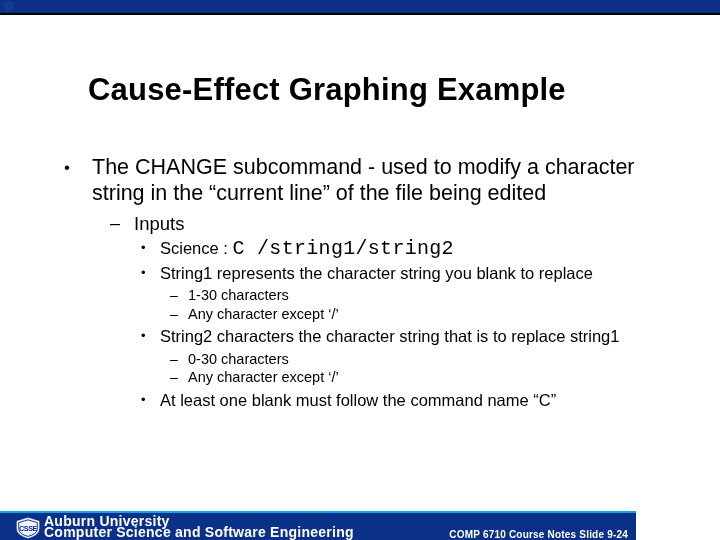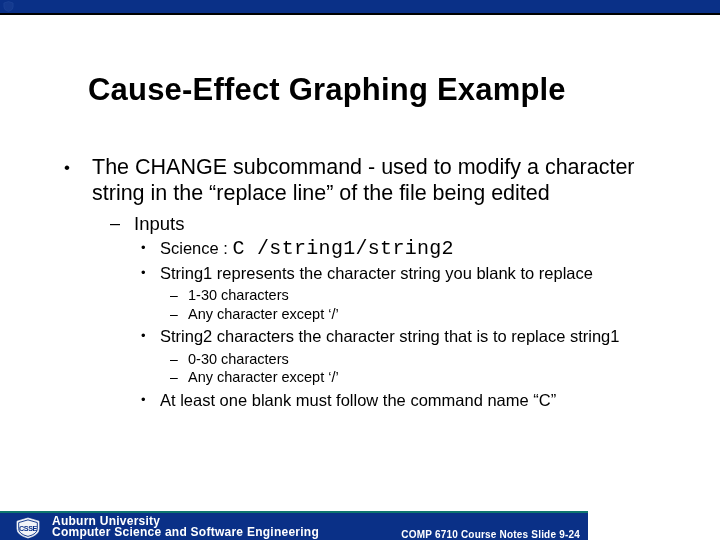--- a/index.html
+++ b/index.html
@@ -128,39 +128,39 @@
     letter-spacing: 0.3px;
   }
   .spacer-sm { height: 6px; }
   .spacer-xs { height: 3px; }
 
   
   #footer {
     position: absolute;
     left: 0;
     top: 511px;
-    width: 588px;
+    width: 636px;
     height: 29px;
     background: #0A3087;
-    border-top: 2px solid #0f766e;
+    border-top: 2px solid #0ea5e9;
     box-sizing: border-box;
   }
   #footer-logo {
     position: absolute;
     left: 14px;
     top: 4px;
     width: 28px;
     height: 22px;
   }
   #footer-org {
     position: absolute;
-    left: 52px;
+    left: 44px;
     top: 3px;
     color: #ffffff;
-    font-size: 12px;
+    font-size: 14px;
     font-weight: bold;
     line-height: 11px;
     letter-spacing: 0.25px;
     font-family: "Liberation Sans", sans-serif;
   }
   #footer-right {
     position: absolute;
     right: 8px;
     top: 16px;
     color: #ffffff;
@@ -178,21 +178,21 @@
     <path d="M6 0.6 L11 2.2 L11 6.6 Q11 9.8 6 11.4 Q1 9.8 1 6.6 L1 2.2 Z" fill="#2B50A0" stroke="#4F74C0" stroke-width="0.7"></path>
   </svg>
 </div>
 
 <div id="slide-title">Cause-Effect Graphing Example</div>
 
 <div id="content">
 
   <div class="lvl1">
     <span class="bullet">•</span>
-    <span>The CHANGE subcommand - used to modify a character string in the “replace line” of the file being edited</span>
+    <span>The CHANGE subcommand - used to modify a character string in the “current line” of the file being edited</span>
   </div>
 
   <div class="spacer-sm"></div>
 
   <div class="lvl2">
     <span class="bullet">–</span>
     <span>Inputs</span>
   </div>
 
   <div class="spacer-xs"></div>

